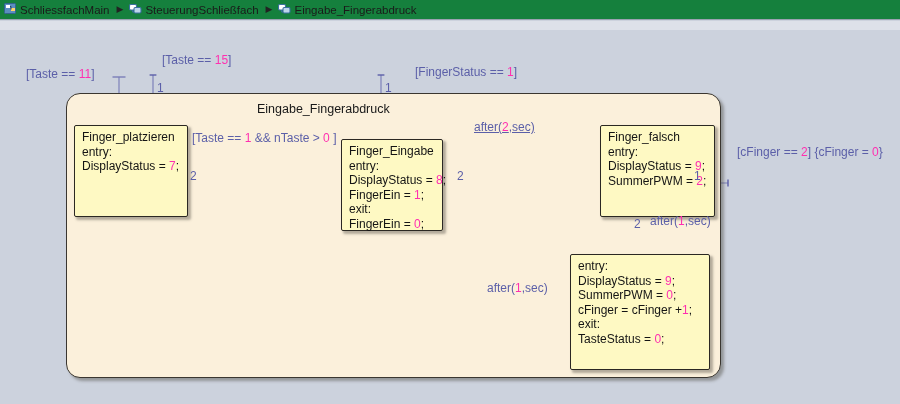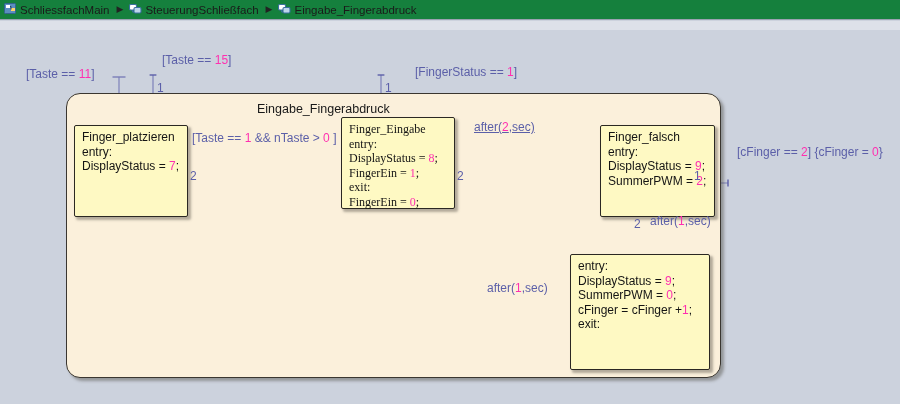--- a/index.html
+++ b/index.html
@@ -165,21 +165,21 @@
     <div class="superstate">
       <div class="superstate-title">Eingabe_Fingerabdruck</div>
     </div>
 
     <div class="state" style="left:74px;top:95px;width:114px;height:92px;">
       <div class="state-line">Finger_platzieren</div>
       <div class="state-line">entry:</div>
       <div class="state-line"><span>DisplayStatus = </span><span class="num">7</span><span>;</span></div>
     </div>
 
-    <div class="state" style="left:341px;top:87px;width:114px;height:92px;font-family:Liberation Serif, serif;">
+    <div class="state" style="left:341px;top:109px;width:102px;height:92px;">
       <div class="state-line">Finger_Eingabe</div>
       <div class="state-line">entry:</div>
       <div class="state-line"><span>DisplayStatus = </span><span class="num">8</span><span>;</span></div>
       <div class="state-line"><span>FingerEin = </span><span class="num">1</span><span>;</span></div>
       <div class="state-line">exit:</div>
       <div class="state-line"><span>FingerEin = </span><span class="num">0</span><span>;</span></div>
     </div>
 
     <div class="state" style="left:600px;top:95px;width:115px;height:92px;">
       <div class="state-line">Finger_falsch</div>
@@ -187,20 +187,21 @@
       <div class="state-line"><span>DisplayStatus = </span><span class="num">9</span><span>;</span></div>
       <div class="state-line"><span>SummerPWM = </span><span class="num">2</span><span>;</span></div>
     </div>
 
     <div class="state" style="left:570px;top:224px;width:140px;height:116px;">
       <div class="state-line">entry:</div>
       <div class="state-line"><span>DisplayStatus = </span><span class="num">9</span><span>;</span></div>
       <div class="state-line"><span>SummerPWM = </span><span class="num">0</span><span>;</span></div>
       <div class="state-line"><span>cFinger = cFinger +</span><span class="num">1</span><span>;</span></div>
       <div class="state-line">exit:</div>
+      <div class="state-line"><span>TasteStatus = </span><span class="num">0</span><span>;</span></div>
     </div>
 
     <div class="tlabel" style="left:26px;top:38px;"><span>[Taste == </span><span class="num">11</span><span>]</span></div>
 
     <div class="tlabel" style="left:162px;top:24px;"><span>[Taste == </span><span class="num">15</span><span>]</span></div>
 
     <div class="tlabel" style="left:415px;top:36px;"><span>[FingerStatus == </span><span class="num">1</span><span>]</span></div>
 
     <div class="tlabel" style="left:192px;top:102px;text-align:center;"><span>[Taste == </span><span class="num">1</span><span> &amp;&amp; nTaste &gt; </span><span class="num">0</span><span> ]</span></div>
 

